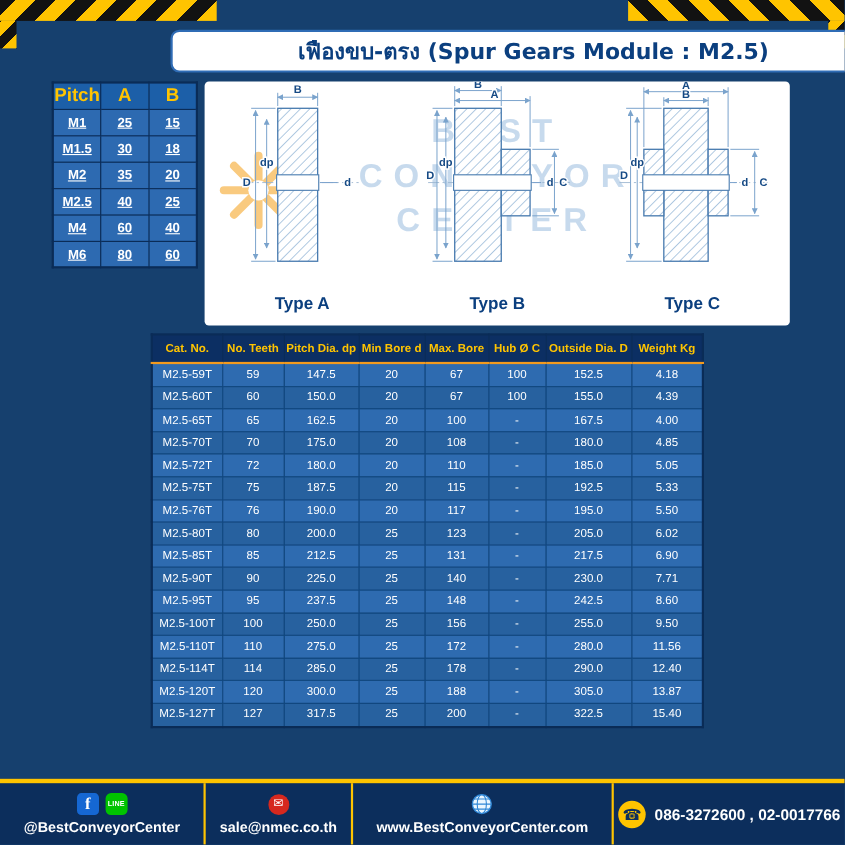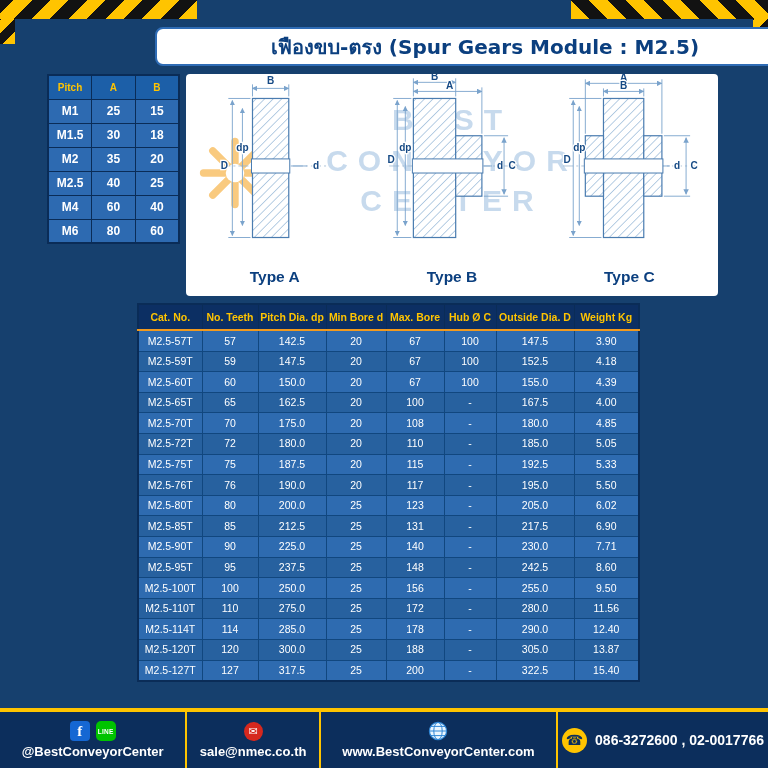--- a/index.html
+++ b/index.html
@@ -37,26 +37,26 @@
     font-family:"DejaVu Sans", sans-serif;
   }
 
   
   .pitch-table {
     position:absolute; left:47px; top:74px; width:133px;
     border-collapse:collapse; table-layout:fixed;
     border:2px solid #0a2c57;
   }
   .pitch-table th {
-    background:#1c5fa8; color:#ffc400; font-size:10px; font-weight:bold;
+    background:#1c5fa8; color:#ffc400; font-size:17px; font-weight:bold;
     height:24px; border:1px solid #0a2c57; text-align:center; padding:0;
   }
   .pitch-table td {
     background:#2d6ab1; color:#ffffff; font-size:12px; font-weight:bold;
-    height:24px; border:1px solid #0a2c57; text-align:center; padding:0;
+    height:24px; border:1px solid #0a2c57; text-align:center; padding:0;text-decoration:underline;
   }
 
   
   .drawing-panel {
     position:absolute; left:186px; top:74px; width:532px; height:222px;
     background:#ffffff; border-radius:4px; display:flex; overflow:hidden;
   }
   .watermark {
     position:absolute; inset:0; z-index:0; pointer-events:none;
   }
@@ -329,30 +329,20 @@
           <th>Pitch Dia. dp</th>
           <th>Min Bore d</th>
           <th>Max. Bore</th>
           <th>Hub Ø C</th>
           <th>Outside Dia. D</th>
           <th>Weight Kg</th>
         </tr>
     </thead>
     <tbody>
         <tr>
-          <td>M2.5-57T</td>
-          <td>57</td>
-          <td>142.5</td>
-          <td>20</td>
-          <td>67</td>
-          <td>100</td>
-          <td>147.5</td>
-          <td>3.90</td>
-        </tr>
-        <tr>
           <td>M2.5-59T</td>
           <td>59</td>
           <td>147.5</td>
           <td>20</td>
           <td>67</td>
           <td>100</td>
           <td>152.5</td>
           <td>4.18</td>
         </tr>
         <tr>

